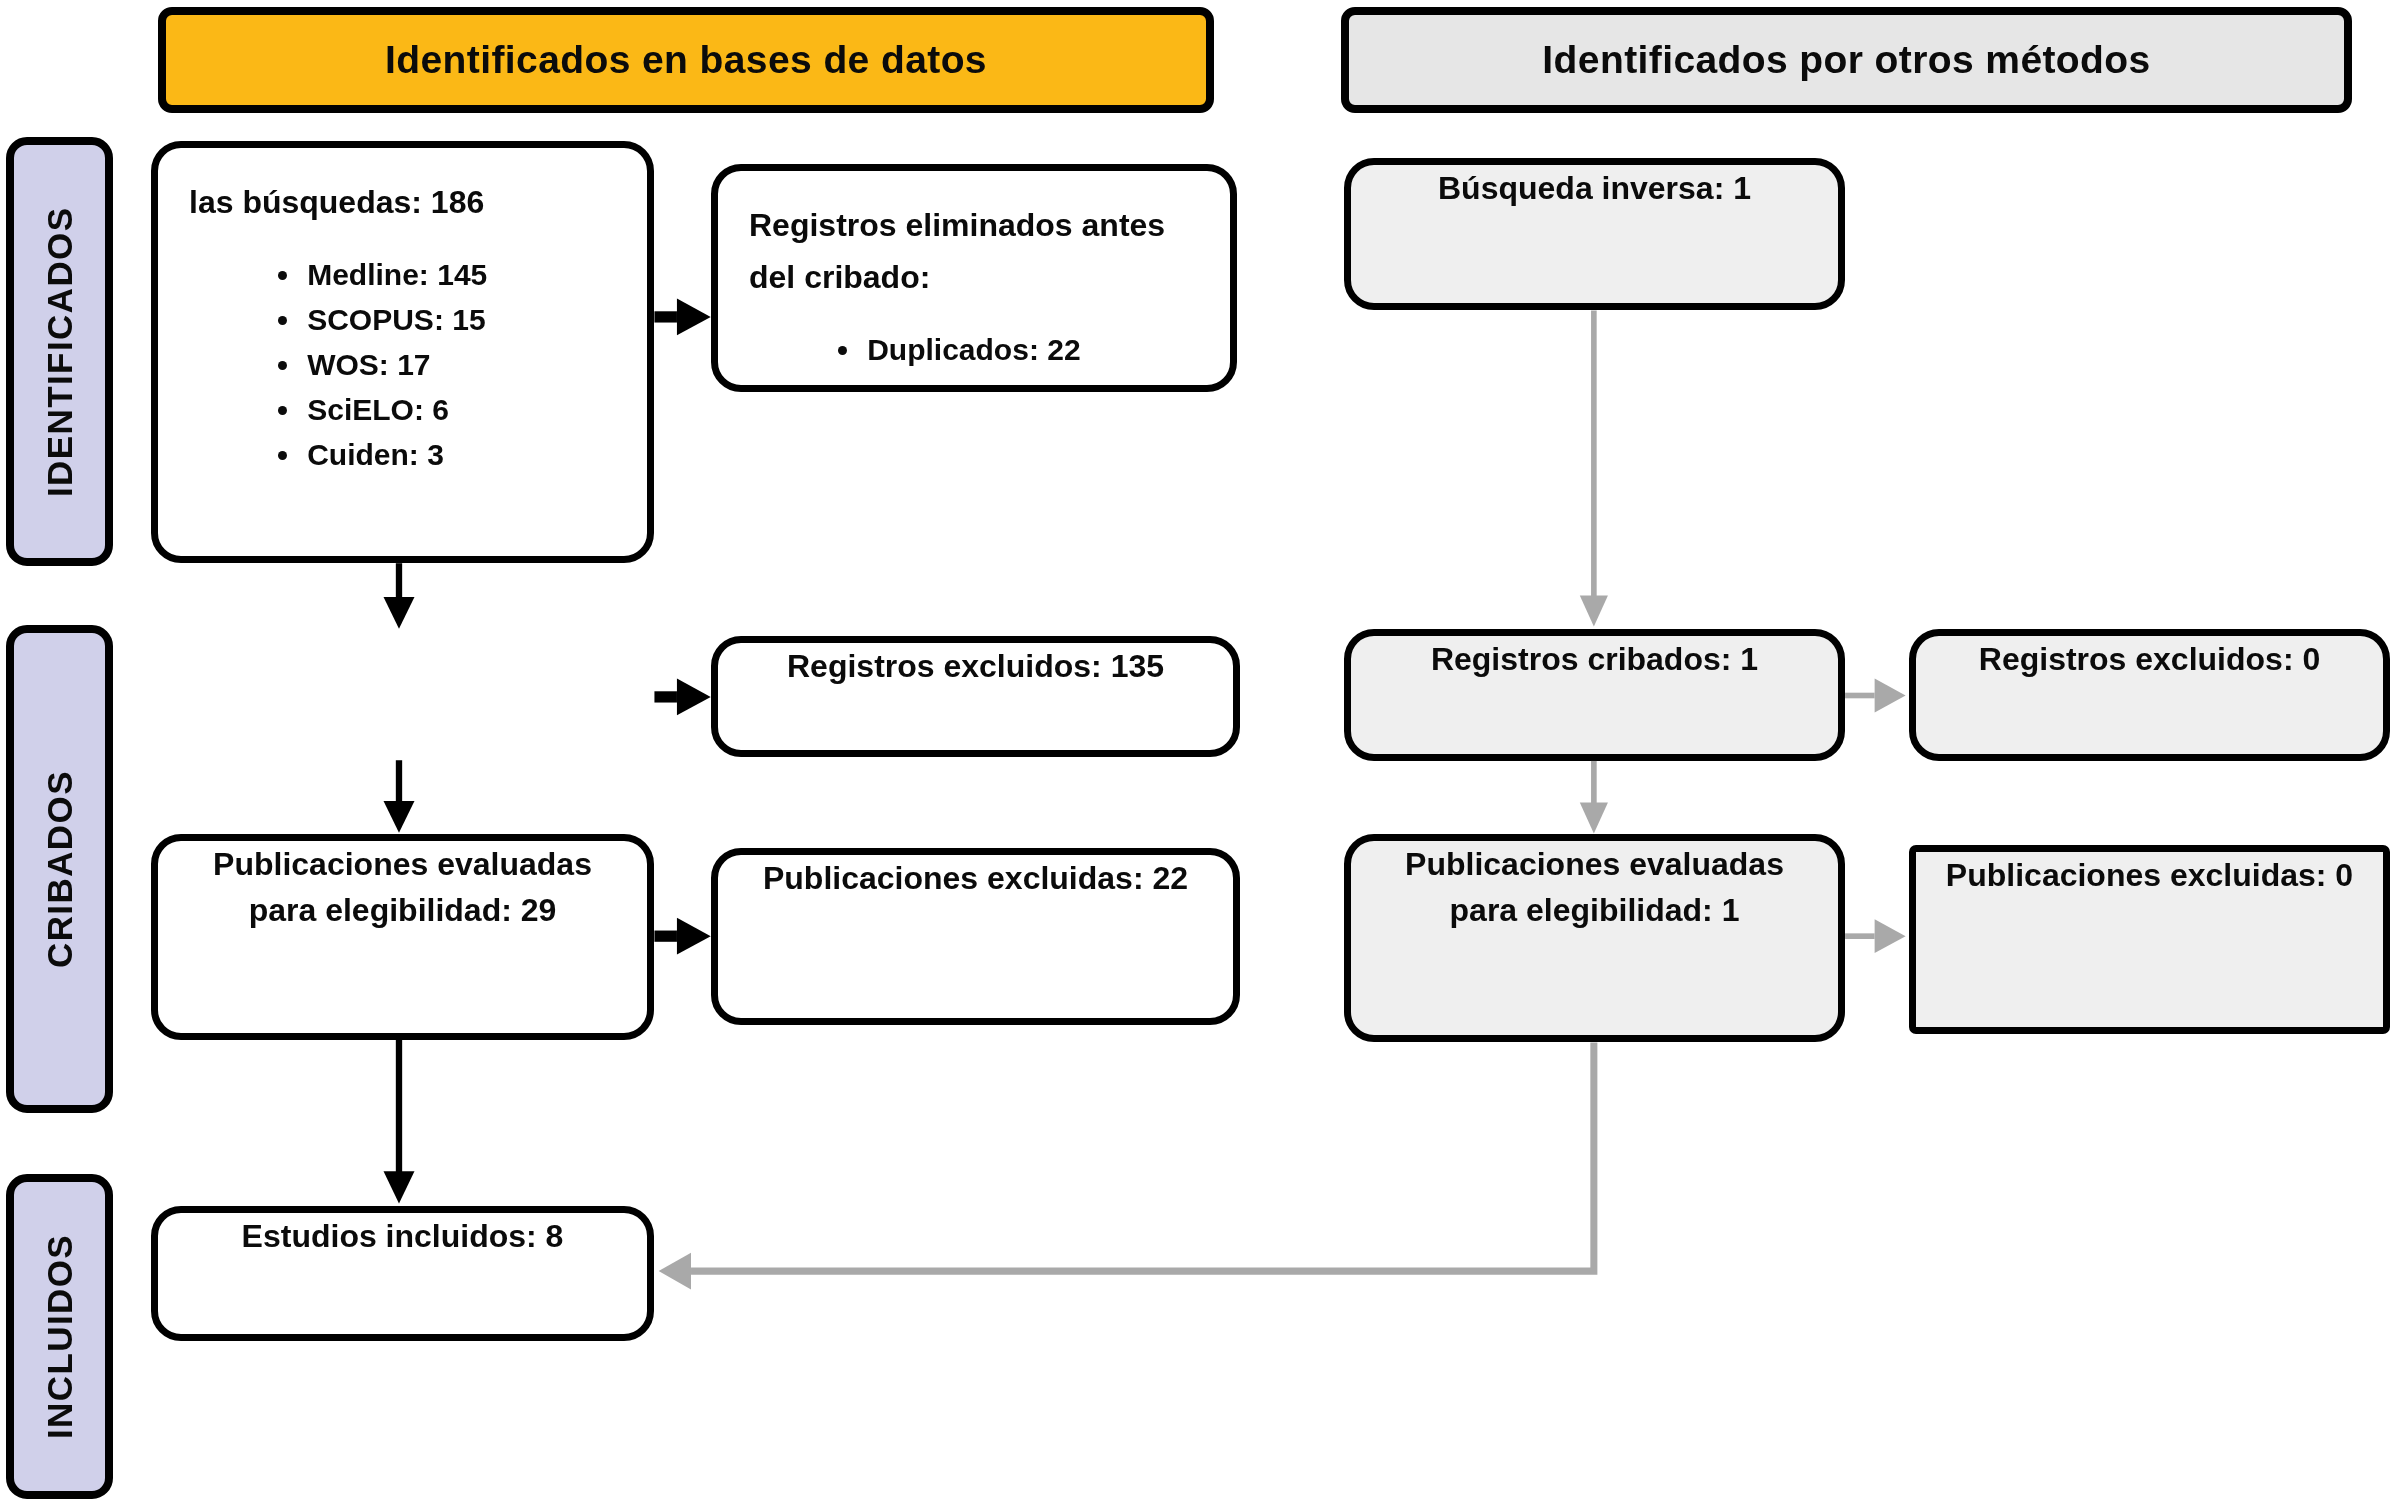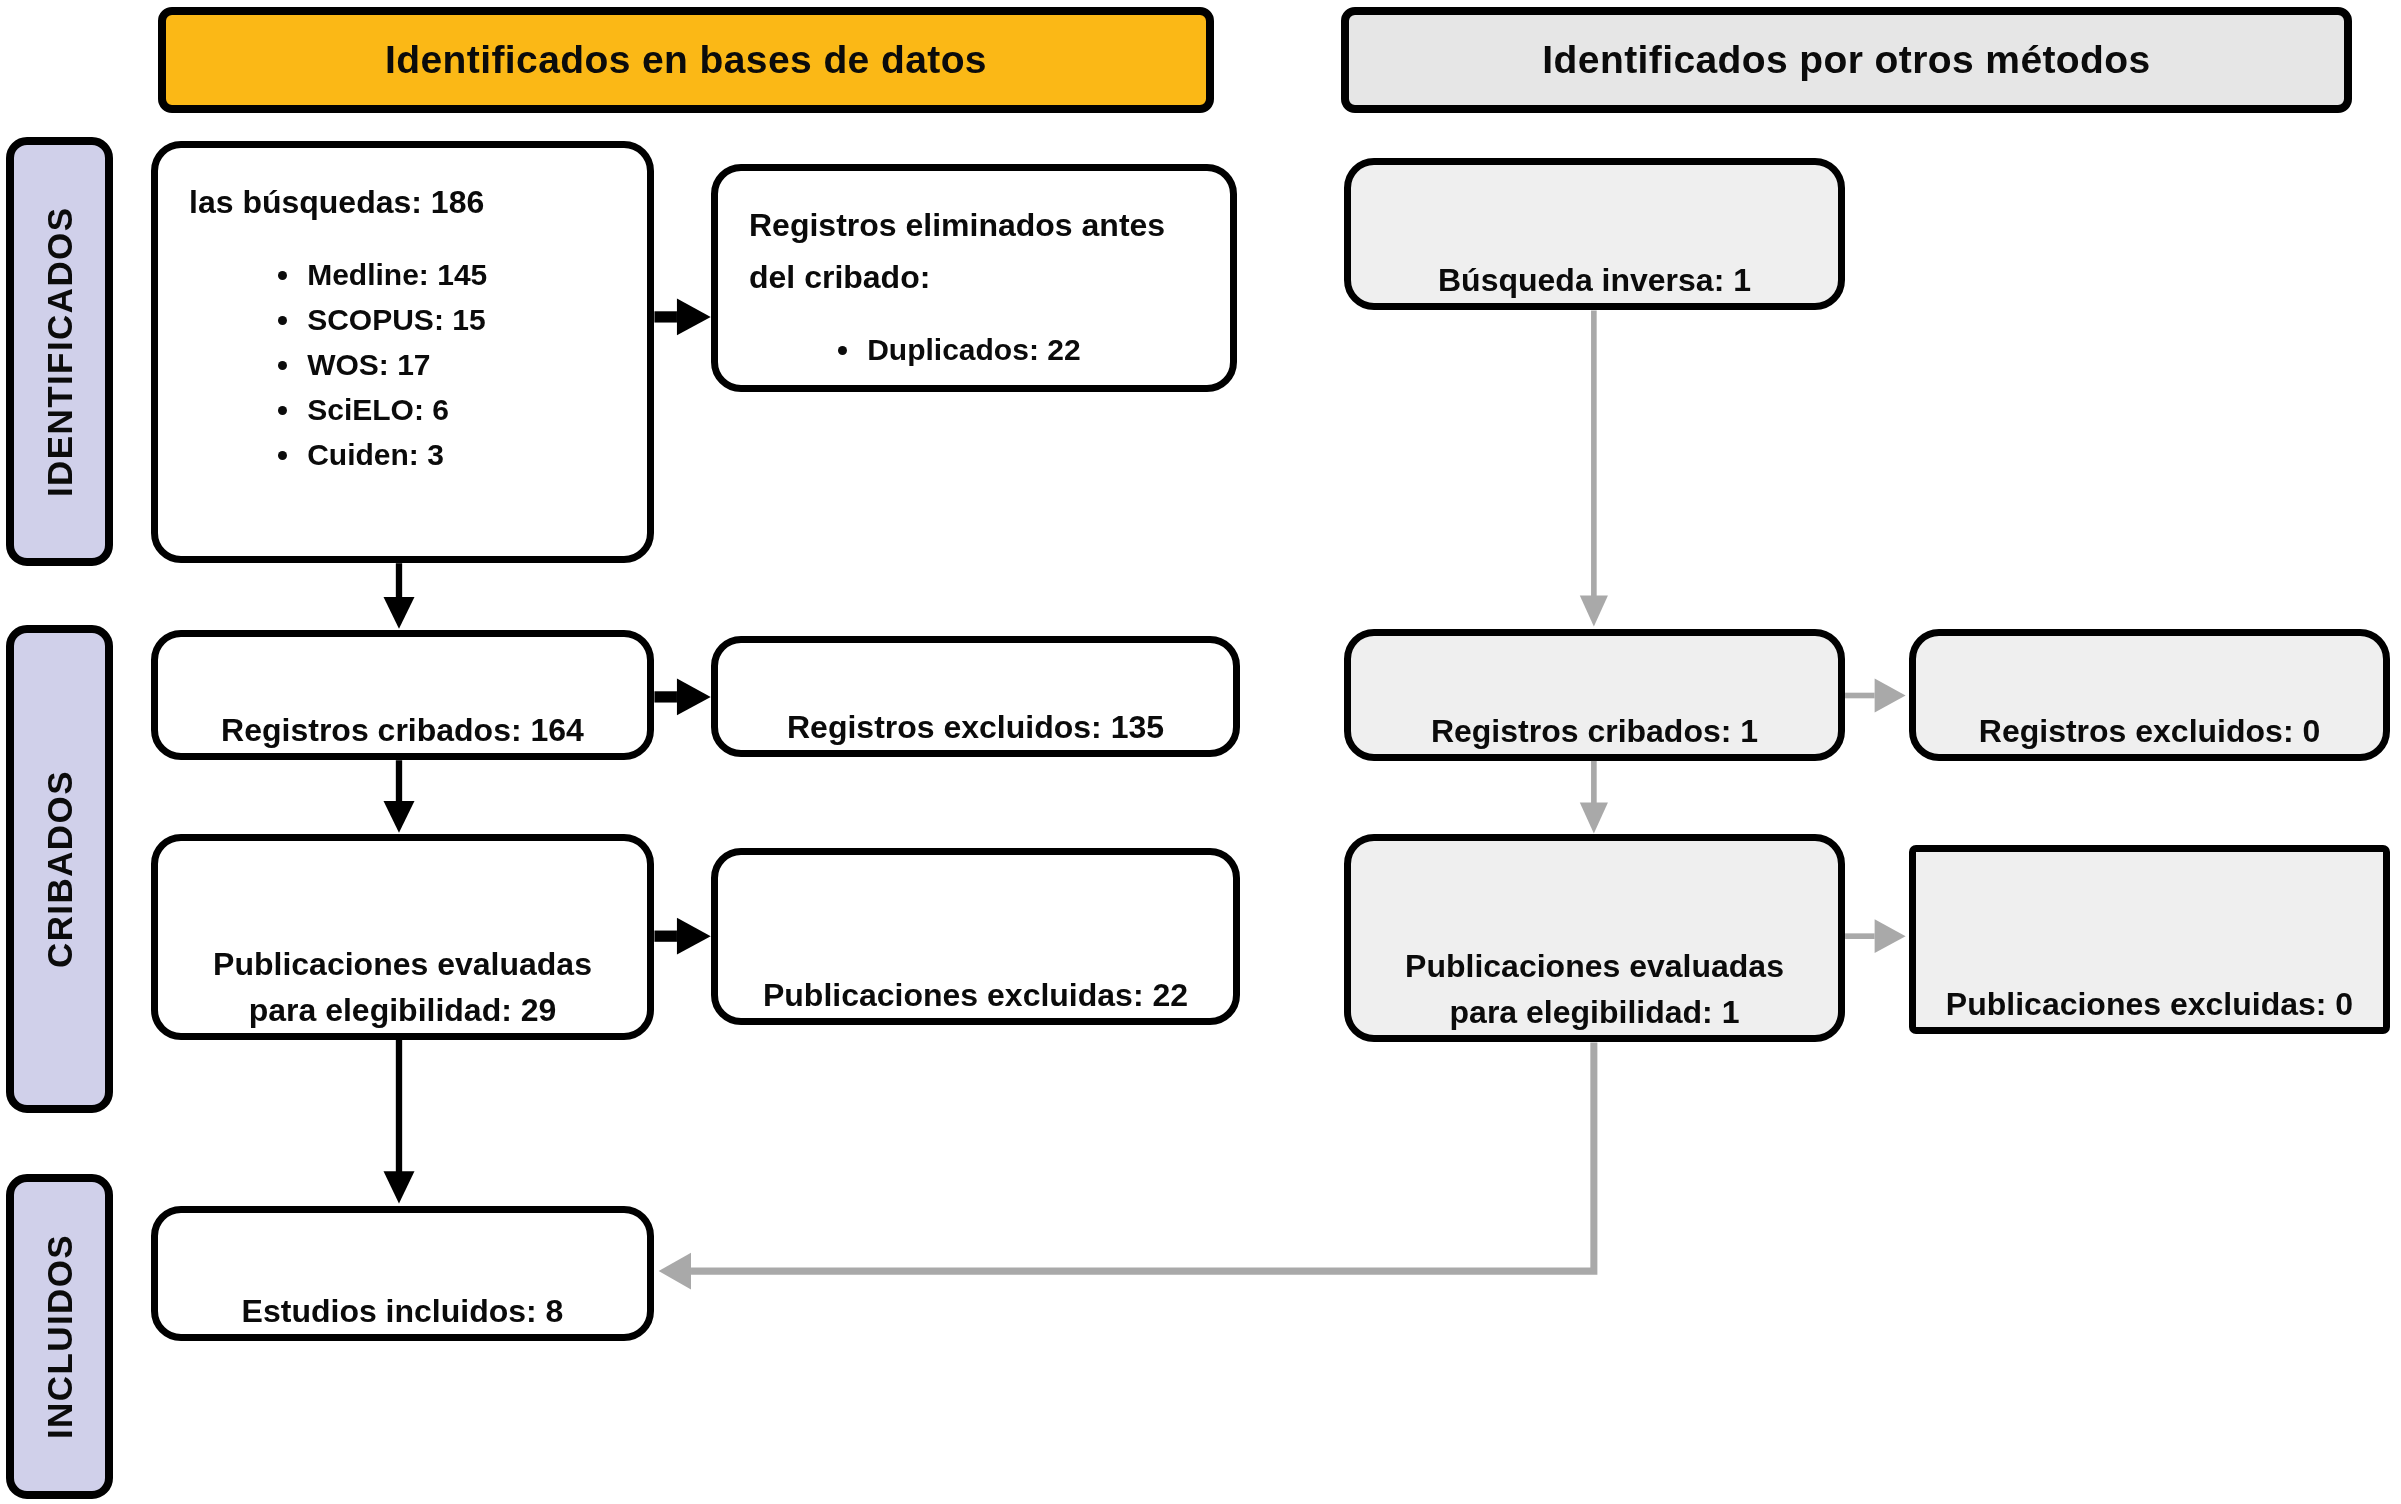--- a/index.html
+++ b/index.html
@@ -8,21 +8,21 @@
     font-family:"Liberation Sans","DejaVu Sans",sans-serif;font-weight:700;color:#0b0b0b;
   }
   .node{position:absolute;box-sizing:border-box;border:7px solid var(--border,#000);border-radius:30px;background:var(--node-white,#fff);}
   .hdr{position:absolute;box-sizing:border-box;border:8.4px solid var(--border,#000);border-radius:14px;
        display:flex;align-items:center;justify-content:center;font-size:39px;letter-spacing:0.4px;}
   .hdr-yellow{background:var(--header-yellow,#FBB816);}
   .hdr-gray{background:var(--header-gray,#E6E6E6);}
   .stage{position:absolute;box-sizing:border-box;border:8.4px solid var(--border,#000);border-radius:21px;
          background:var(--stage-lavender,#D0D0EA);display:flex;align-items:center;justify-content:center;
          writing-mode:vertical-rl;transform:rotate(180deg);font-size:35px;letter-spacing:1.4px;}
-  .center{display:flex;flex-direction:column;align-items:center;justify-content:flex-end;text-align:center;
+  .center{display:flex;flex-direction:column;align-items:center;justify-content:flex-start;text-align:center;
           font-size:32px;line-height:46px;padding:0 20px;}
   .gray-node{background:var(--node-gray,#EFEFEF);border-width:7.7px;}
   .listbox{font-size:32px;line-height:52px;}
   .listbox .pad{padding:28px 25px 0 31px;}
   .listbox ul{margin:24px 0 0;padding-left:114px;list-style:disc outside;}
   .listbox li{font-size:30px;line-height:45px;padding-left:4.2px;}
   #overlay{position:absolute;left:0;top:0;width:2401px;height:1505px;pointer-events:none;}
   .shaft-v{stroke:var(--arrow-black,#000);stroke-width:9;}
   .shaft-h{stroke:var(--arrow-black,#000);stroke-width:16;}
   .head-b{fill:var(--arrow-black,#000);}
@@ -87,23 +87,20 @@
   <div class="node listbox" id="box-b1">
     <div class="pad">
       <div>Registros eliminados antes</div>
       <div>del cribado:</div>
       <ul>
         <li>Duplicados: 22</li>
       </ul>
     </div>
   </div>
 
-  <div class="node center" id="box-a2">
-    <div>Registros cribados: 164</div>
-  </div>
   <div class="node center" id="box-b2">
     <div>Registros excluidos: 135</div>
   </div>
 
   <div class="node center" id="box-a3">
     <div>Publicaciones evaluadas</div>
     <div>para elegibilidad: 29</div>
   </div>
   <div class="node center" id="box-b3">
     <div>Publicaciones excluidas: 22</div>

